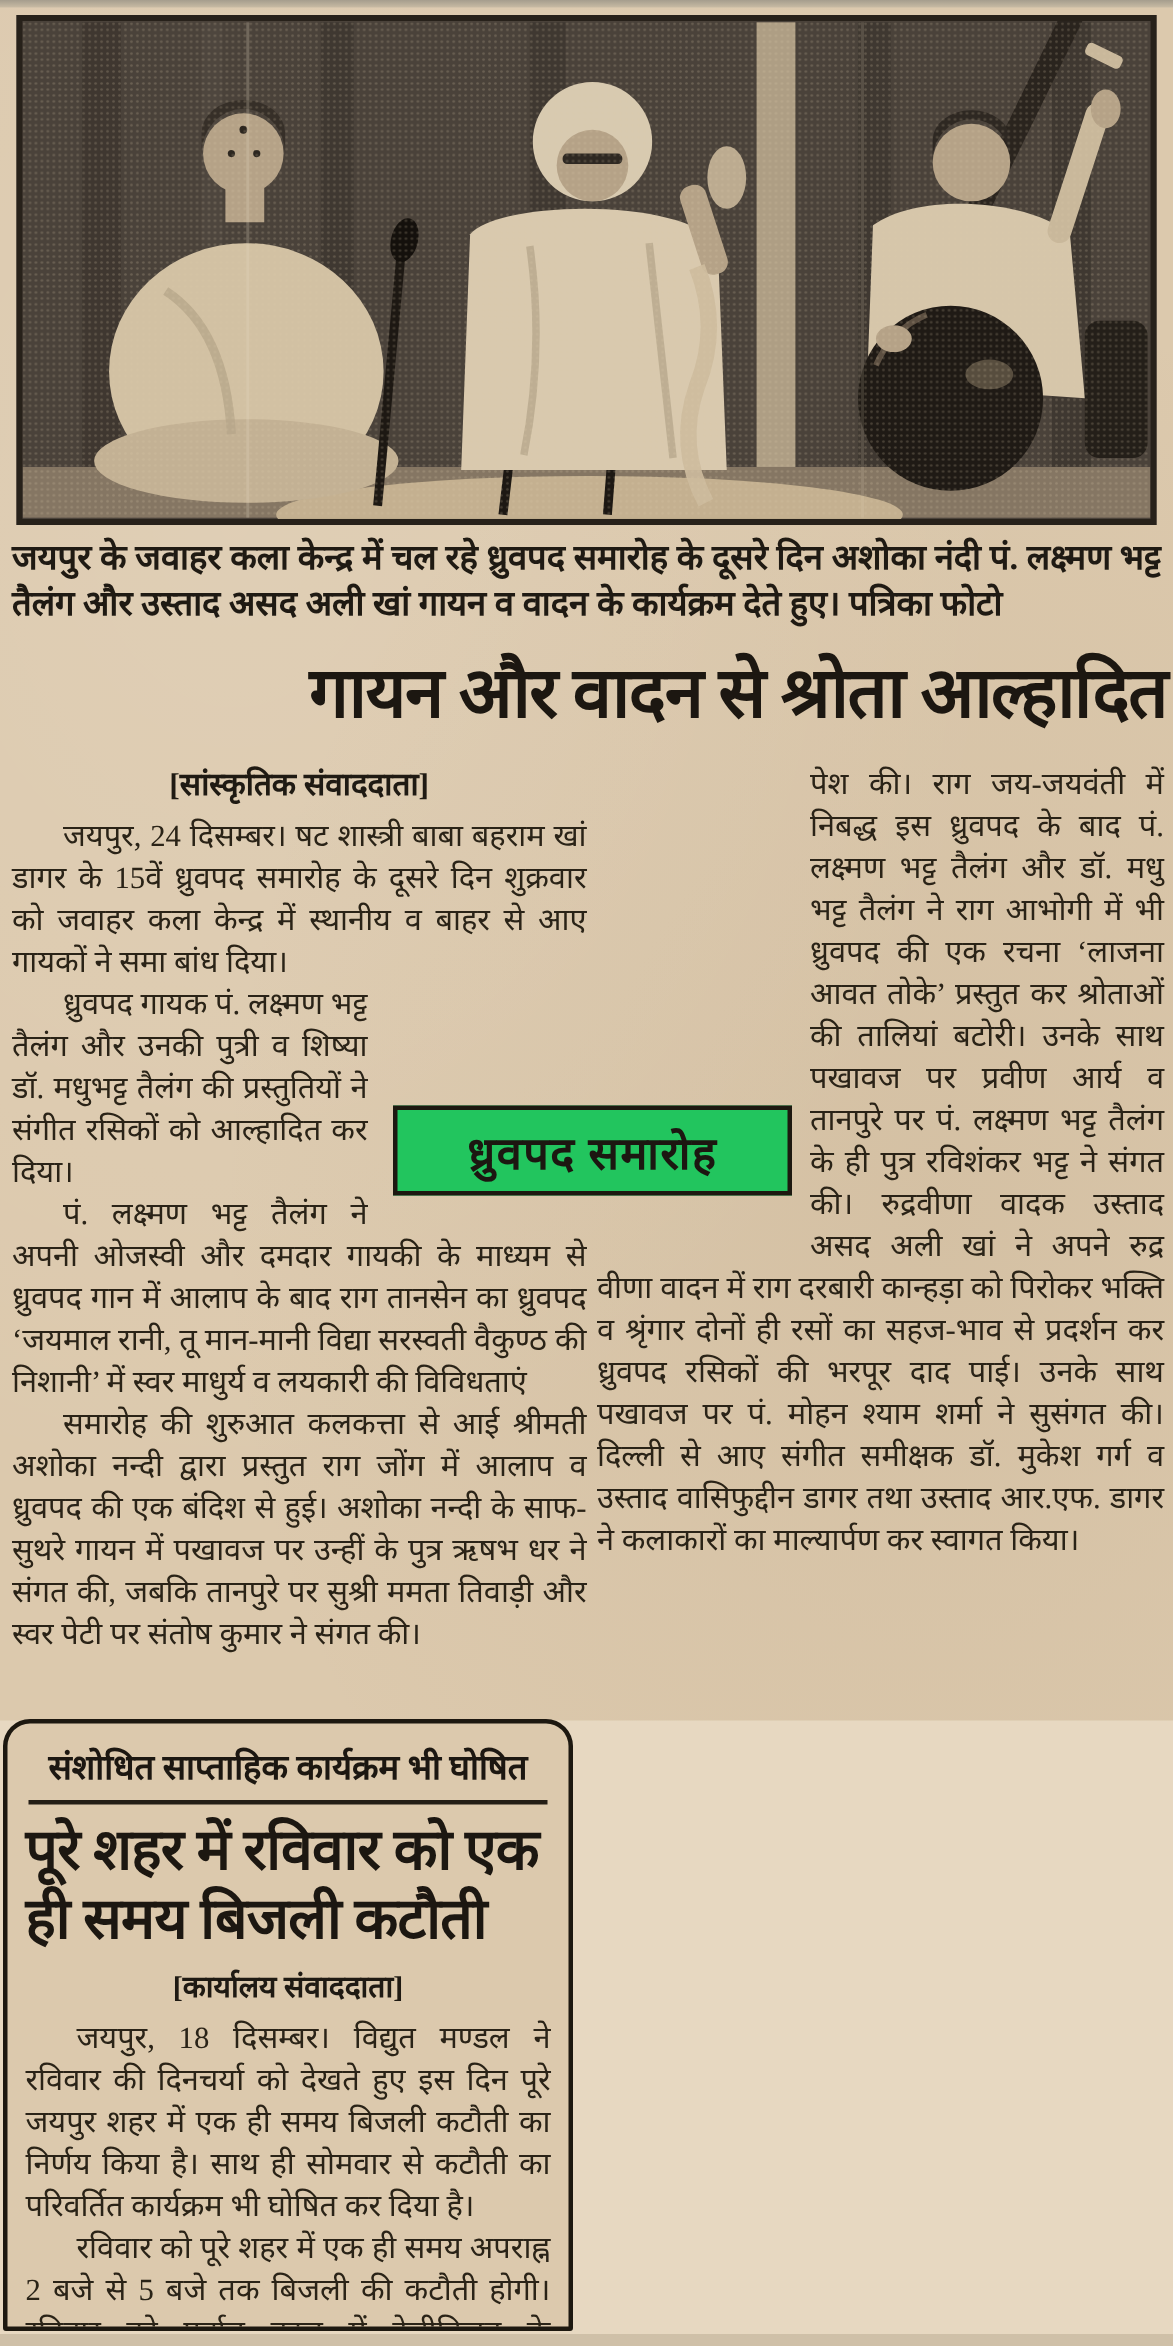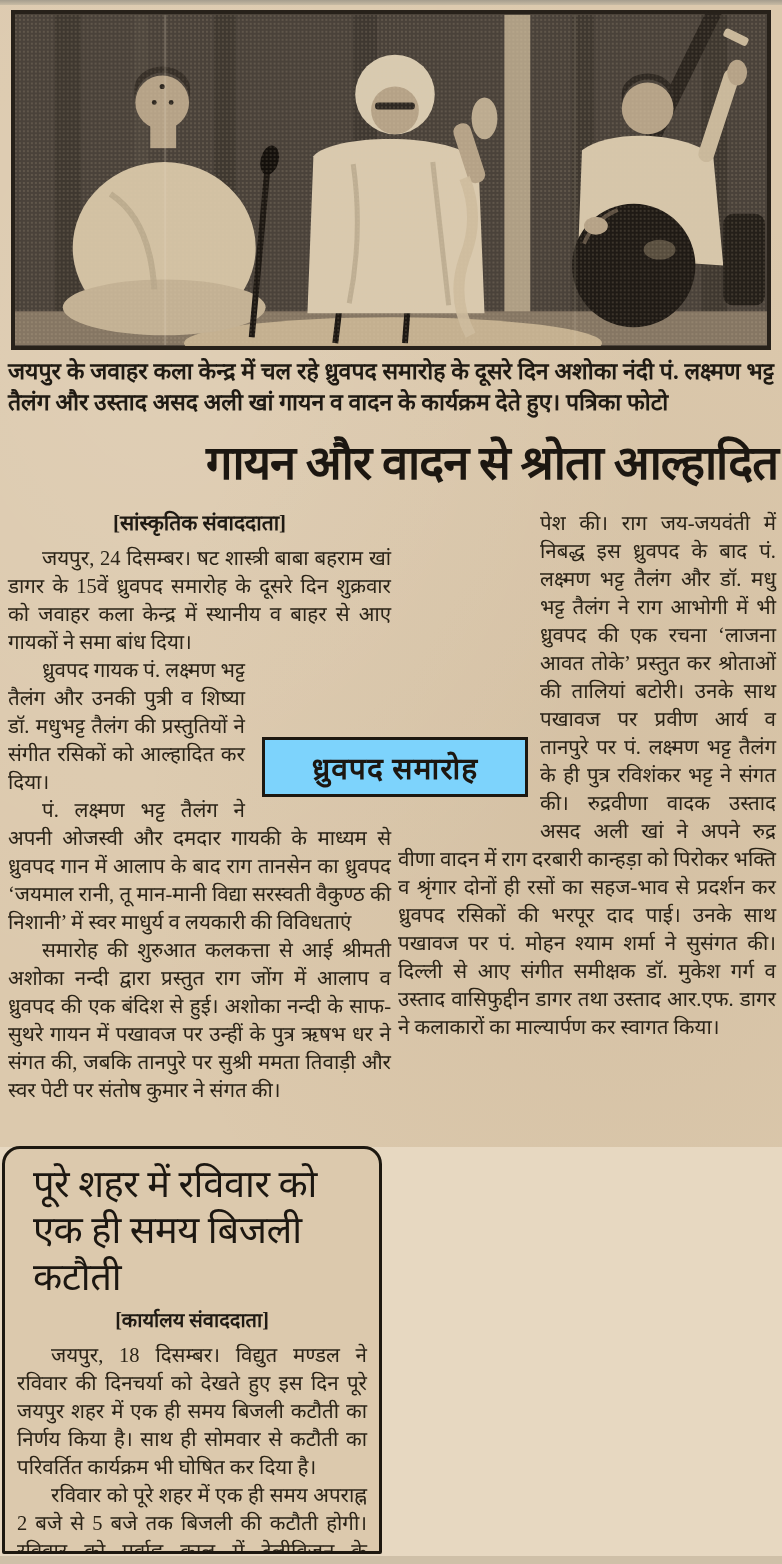--- a/index.html
+++ b/index.html
@@ -39,36 +39,36 @@
     text-align:justify;color:#2a2317;font-weight:500;}
   .col-left{left:8px;width:383px;}
   .col-right{left:398px;width:378px;}
   .byline{ text-align:center;font-weight:700;font-size:21px;margin:0 0 7px 0;color:#1f1a13;}
   .col p{margin:0;text-indent:34px;}
   .col p.noindent{text-indent:0;}
   .wrapL{float:right;width:136px;height:84px;margin:56px 0 6px 10px;}
   .wrapR{float:left;width:132px;height:84px;margin:224px 10px 6px 0;}
   .mid-box{
     position:absolute;left:262px;top:737px;width:260px;height:54px;
-    background:#7dd3fc;border:3px solid #1d1810;z-index:6;
+    background:#22c55e;border:3px solid #1d1810;z-index:6;
     display:flex;align-items:center;justify-content:center;
     font-size:30px;font-weight:800;color:#1c1711;letter-spacing:1px;
   }
   .article2{
     position:absolute;left:2px;top:1146px;width:380px;height:408px;
     box-sizing:border-box;border:3px solid #1d1810;border-radius:18px 18px 2px 2px;
     background:#dcc9ad;padding:10px 12px 0 12px;overflow:hidden;z-index:4;
   }
   .kicker{
     font-size:23px;font-weight:800;text-align:center;color:#1c1711;
     padding:2px 0 7px 0;border-bottom:3px solid #241e16;margin:0 2px 8px 2px;
   }
   .headline2{
-    font-size:38px;line-height:1.22;font-weight:400;letter-spacing:-0.5px;
-    color:#1c1711;margin:2px 0 6px 16px;
+    font-size:38px;line-height:1.22;font-weight:700;letter-spacing:-0.5px;
+    color:#1c1711;margin:2px 0 6px 0;
   }
   .byline2{text-align:center;font-weight:700;font-size:20px;margin:2px 0 8px 0;color:#1f1a13;}
   .article2 p{margin:0;font-size:20.5px;line-height:28px;text-align:justify;
     text-indent:34px;color:#2a2317;font-weight:500;}
   .below-article2{position:absolute;left:0;top:1557px;width:392px;height:7px;background:#e0d0b8;}
 </style>
 </head>
 <body>
 
 <div id="scan">
@@ -163,20 +163,21 @@
     <p>समारोह की शुरुआत कलकत्ता से आई श्रीमती अशोका नन्दी द्वारा प्रस्तुत राग जोंग में आलाप व ध्रुवपद की एक बंदिश से हुई। अशोका नन्दी के साफ-सुथरे गायन में पखावज पर उन्हीं के पुत्र ऋषभ धर ने संगत की, जबकि तानपुरे पर सुश्री ममता तिवाड़ी और स्वर पेटी पर संतोष कुमार ने संगत की।</p>
   </div>
 
   <div class="col col-right">
     <p class="noindent"><span class="wrapR"></span><span>पेश की। राग जय-जयवंती में निबद्ध इस ध्रुवपद के बाद पं. लक्ष्मण भट्ट तैलंग और डॉ. मधु भट्ट तैलंग ने राग आभोगी में भी ध्रुवपद की एक रचना ‘लाजना आवत तोके’ प्रस्तुत कर श्रोताओं की तालियां बटोरी। उनके साथ पखावज पर प्रवीण आर्य व तानपुरे पर पं. लक्ष्मण भट्ट तैलंग के ही पुत्र रविशंकर भट्ट ने संगत की। रुद्रवीणा वादक उस्ताद असद अली खां ने अपने रुद्र वीणा वादन में राग दरबारी कान्हड़ा को पिरोकर भक्ति व श्रृंगार दोनों ही रसों का सहज-भाव से प्रदर्शन कर ध्रुवपद रसिकों की भरपूर दाद पाई। उनके साथ पखावज पर पं. मोहन श्याम शर्मा ने सुसंगत की। दिल्ली से आए संगीत समीक्षक डॉ. मुकेश गर्ग व उस्ताद वासिफुद्दीन डागर तथा उस्ताद आर.एफ. डागर ने कलाकारों का माल्यार्पण कर स्वागत किया।</span></p>
   </div>
 
   <div class="mid-box">ध्रुवपद समारोह</div>
 
   <div class="article2">
+    <div class="kicker">संशोधित साप्ताहिक कार्यक्रम भी घोषित</div>
     <div class="headline2">पूरे शहर में रविवार को एक ही समय बिजली कटौती</div>
     <div class="byline2">[कार्यालय संवाददाता]</div>
     <p>जयपुर, 18 दिसम्बर। विद्युत मण्डल ने रविवार की दिनचर्या को देखते हुए इस दिन पूरे जयपुर शहर में एक ही समय बिजली कटौती का निर्णय किया है। साथ ही सोमवार से कटौती का परिवर्तित कार्यक्रम भी घोषित कर दिया है।</p>
     <p>रविवार को पूरे शहर में एक ही समय अपराह्न 2 बजे से 5 बजे तक बिजली की कटौती होगी। रविवार को पूर्वाह्न काल में टेलीविजन के कार्यक्रमों</p>
   </div>
   <div class="below-article2"></div>
 
 </div>
 
 </body></html>

